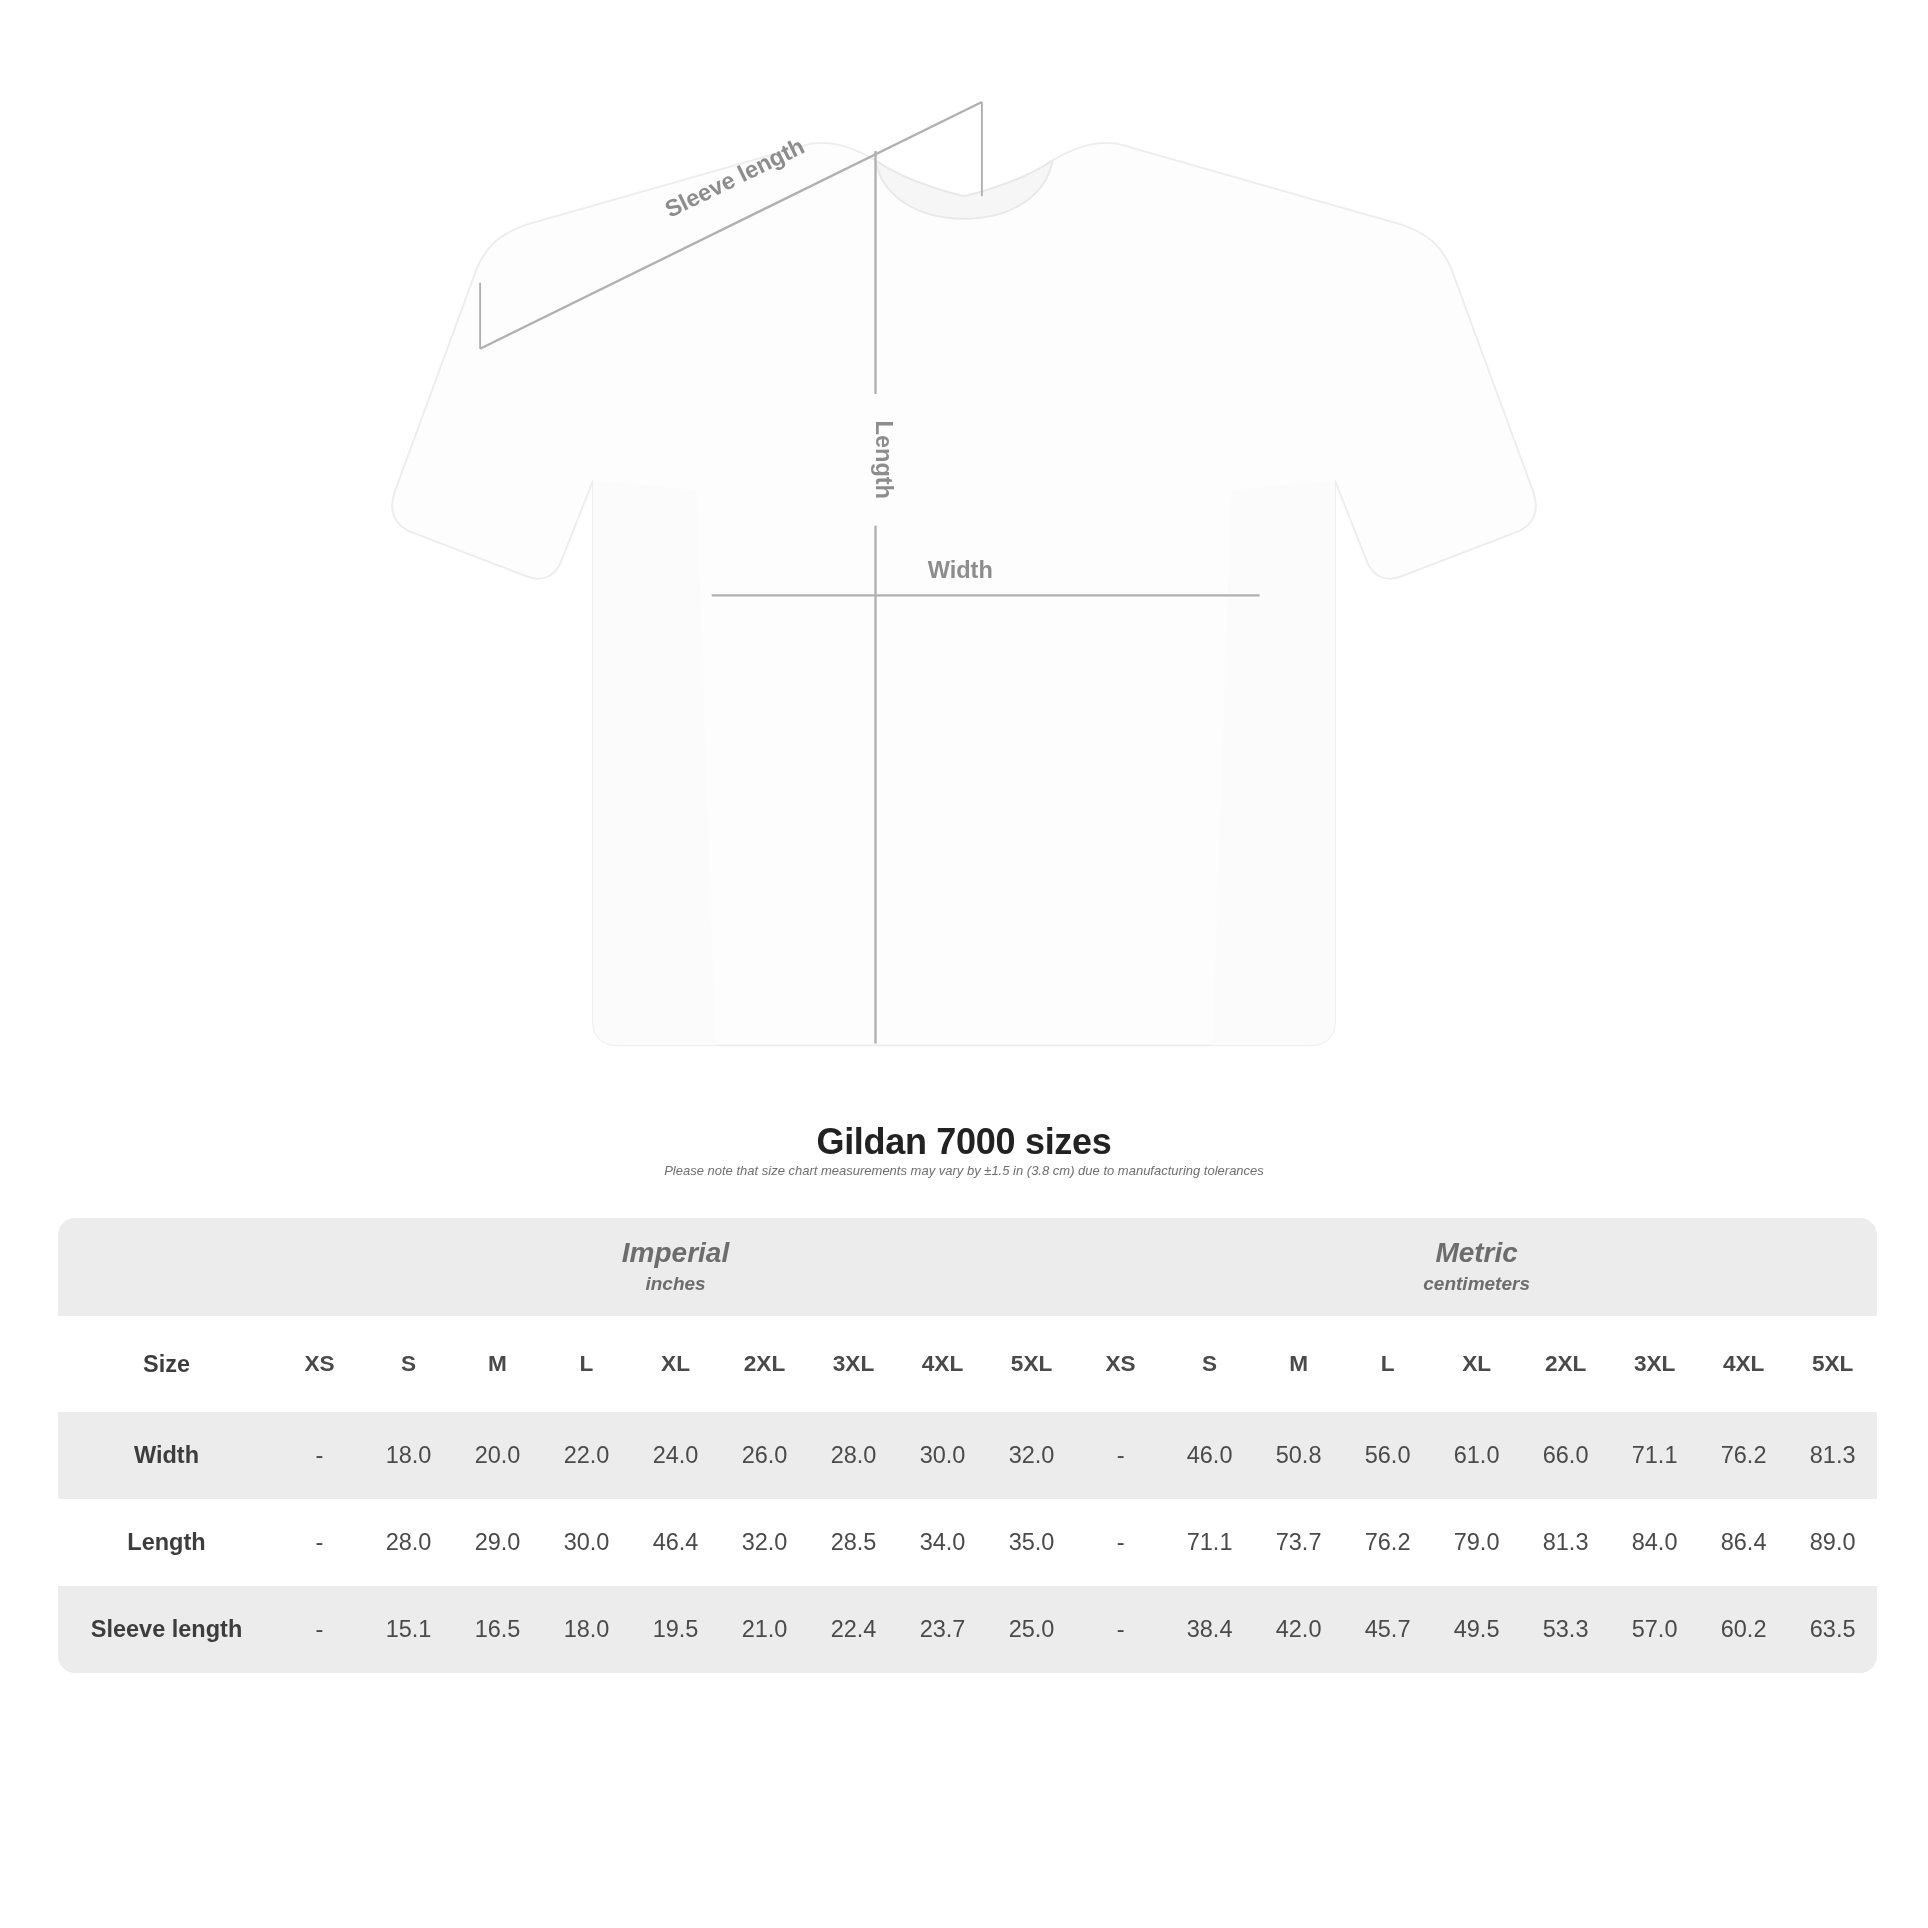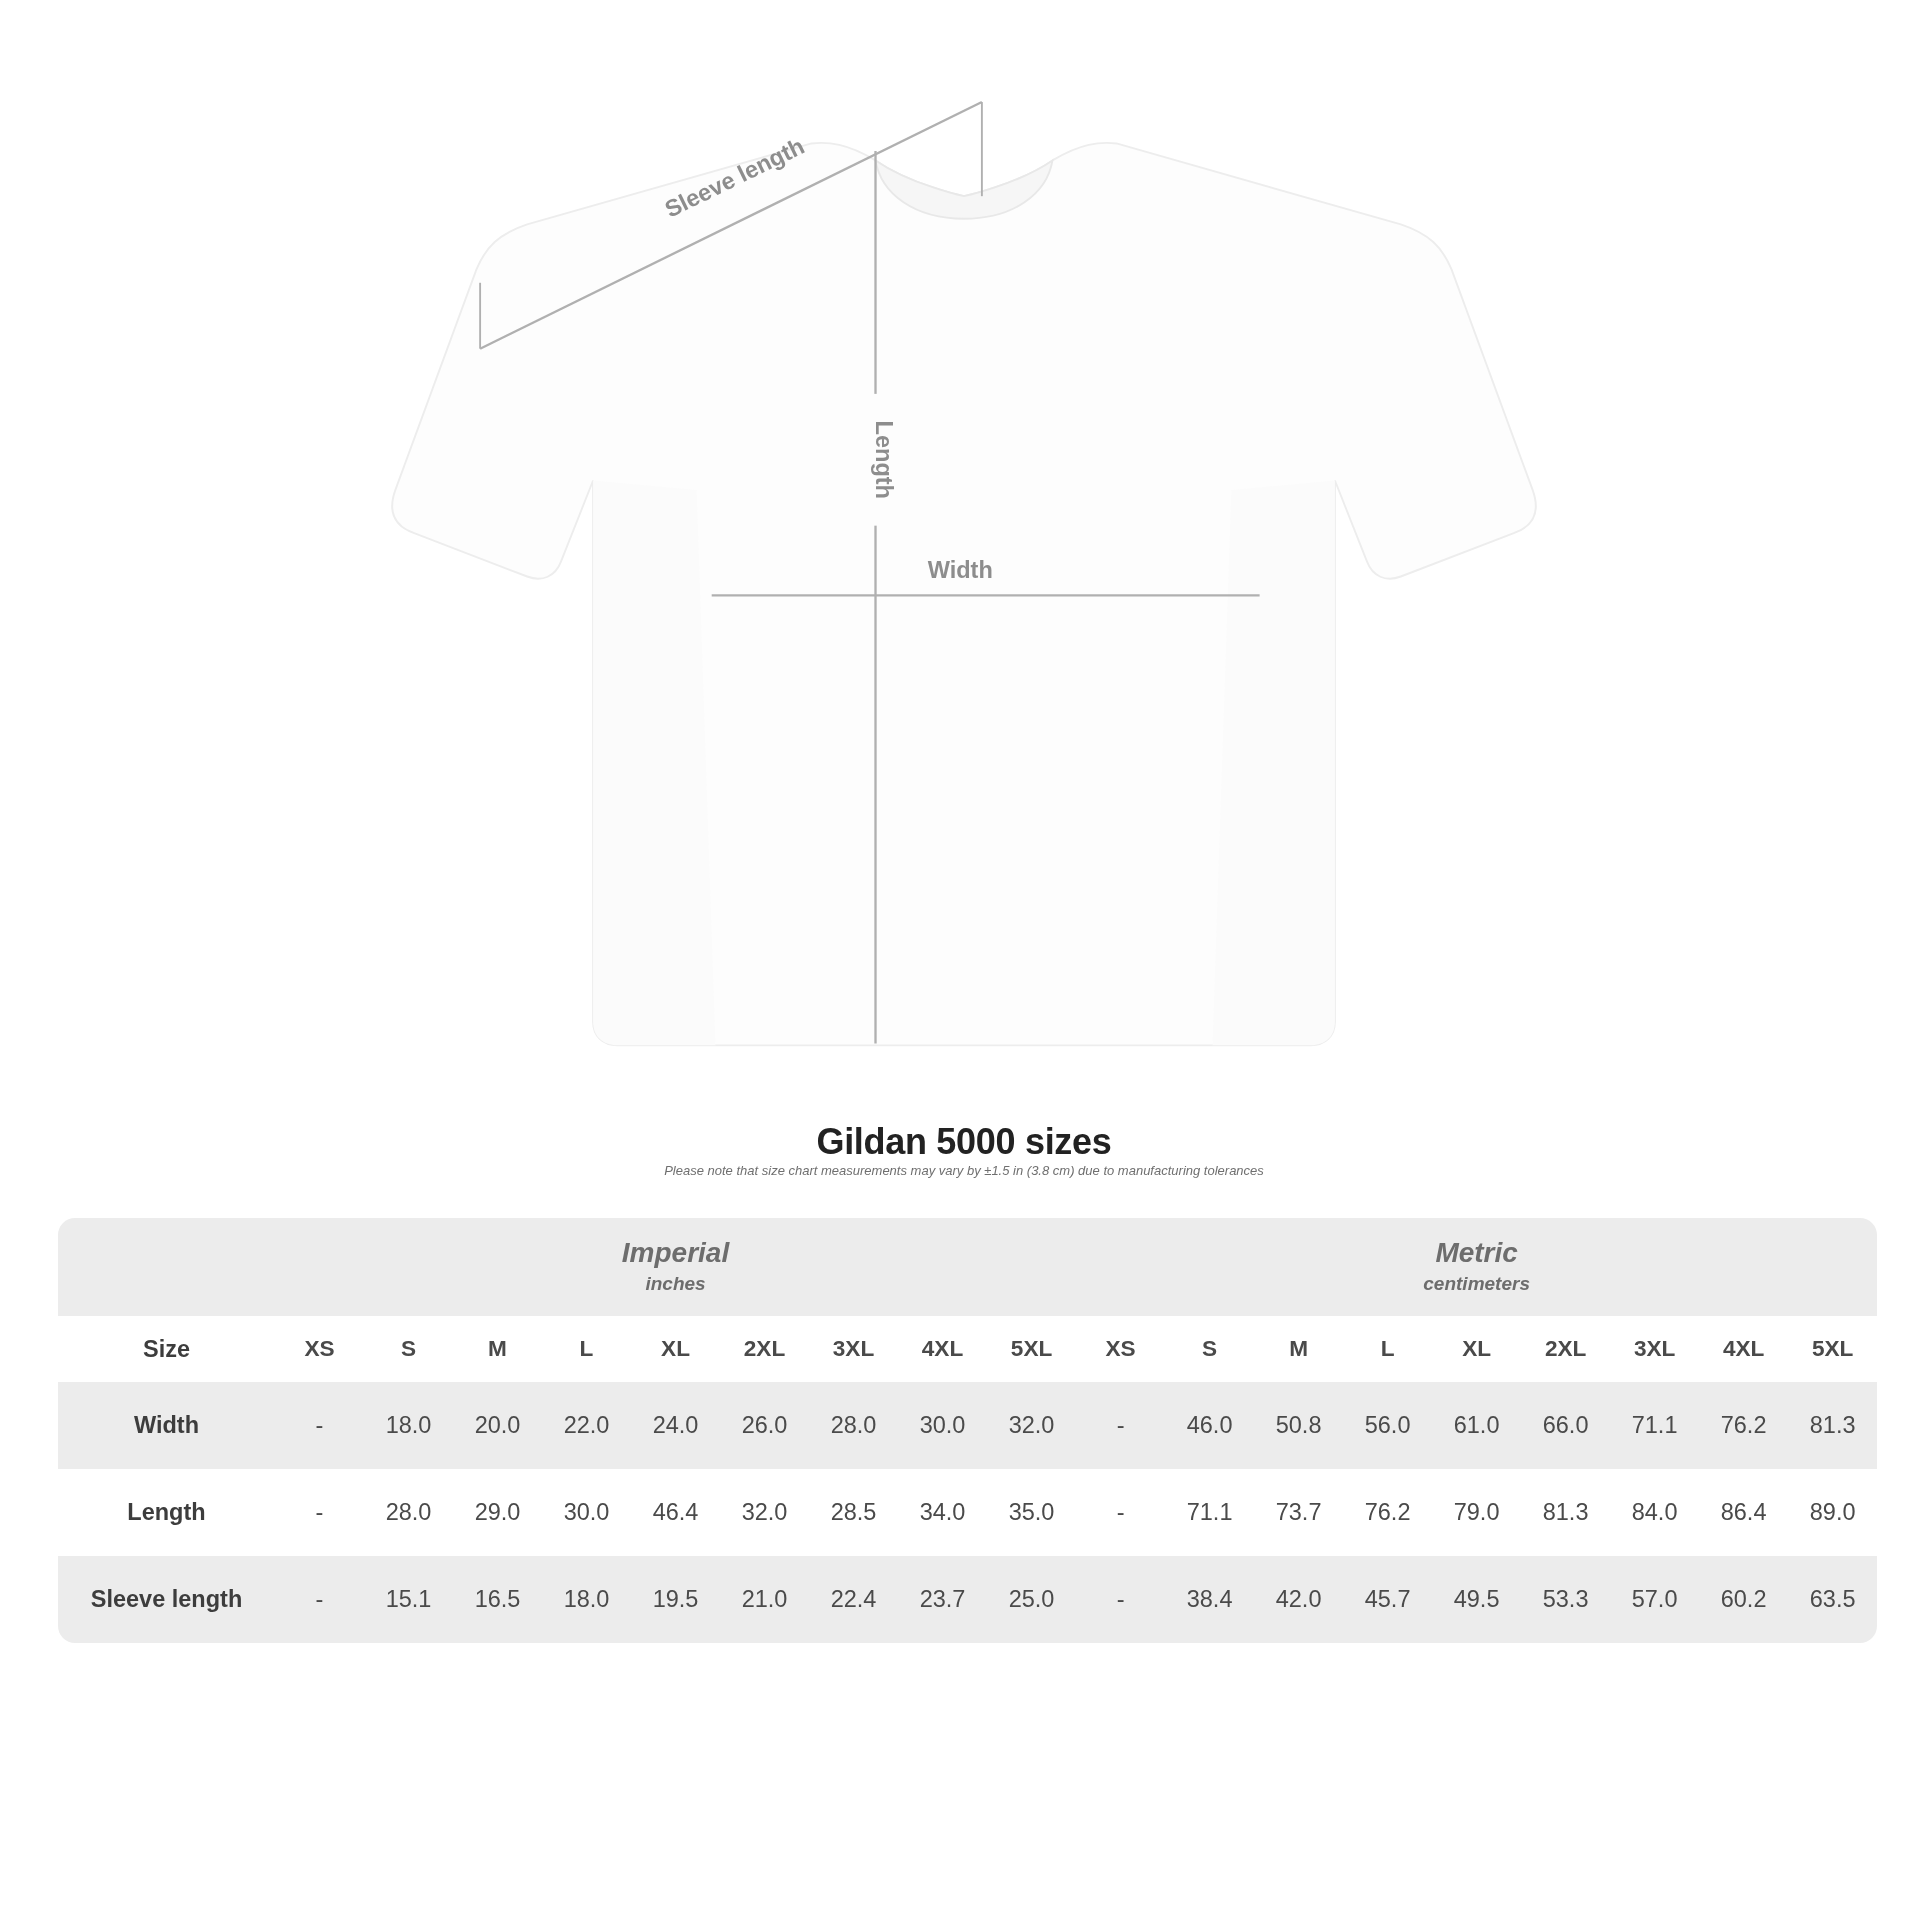--- a/index.html
+++ b/index.html
@@ -89,21 +89,21 @@
     color: #6d6d6d;
     display: block;
     line-height: 1.5;
     font-weight: bold;
   }
   .corner-cell {
     background: #ececec;
   }
   
   tr.head-row td {
-    height: 66px;
+    height: 96px;
     background: #ffffff;
     font-size: 22.6px;
     color: #4a4a4a;
     font-weight: bold;
   }
   tr.head-row td.row-label {
     background: #ffffff;
     font-size: 23.5px;
     font-weight: bold;
     color: #3d3d3d;
@@ -194,21 +194,21 @@
 
       <g>
         <line x1="756" y1="632" x2="1338" y2="632" stroke="#b0b0b0" stroke-width="2.5" marker-start="arrowStart" marker-end="arrowEnd"></line>
         <rect x="960" y="586" width="120" height="36" fill="#fdfdfd"></rect>
         <text x="1020" y="614" font-family="Liberation Sans, sans-serif" font-size="25" font-weight="bold" fill="#8d8d8d" text-anchor="middle">Width</text>
       </g>
     </svg>
   </div>
 
   <div class="titles">
-    <div class="chart-title">Gildan 5000 sizes</div>
+    <div class="chart-title">Gildan 7000 sizes</div>
     <div class="chart-note">Please note that size chart measurements may vary by ±1.5 in (3.8 cm) due to manufacturing tolerances</div>
   </div>
 
   <div class="table-wrap">
     <table class="size-table">
       <colgroup>
         <col class="col-label">
         <col class="col-size">
           <col class="col-size">
           <col class="col-size">

